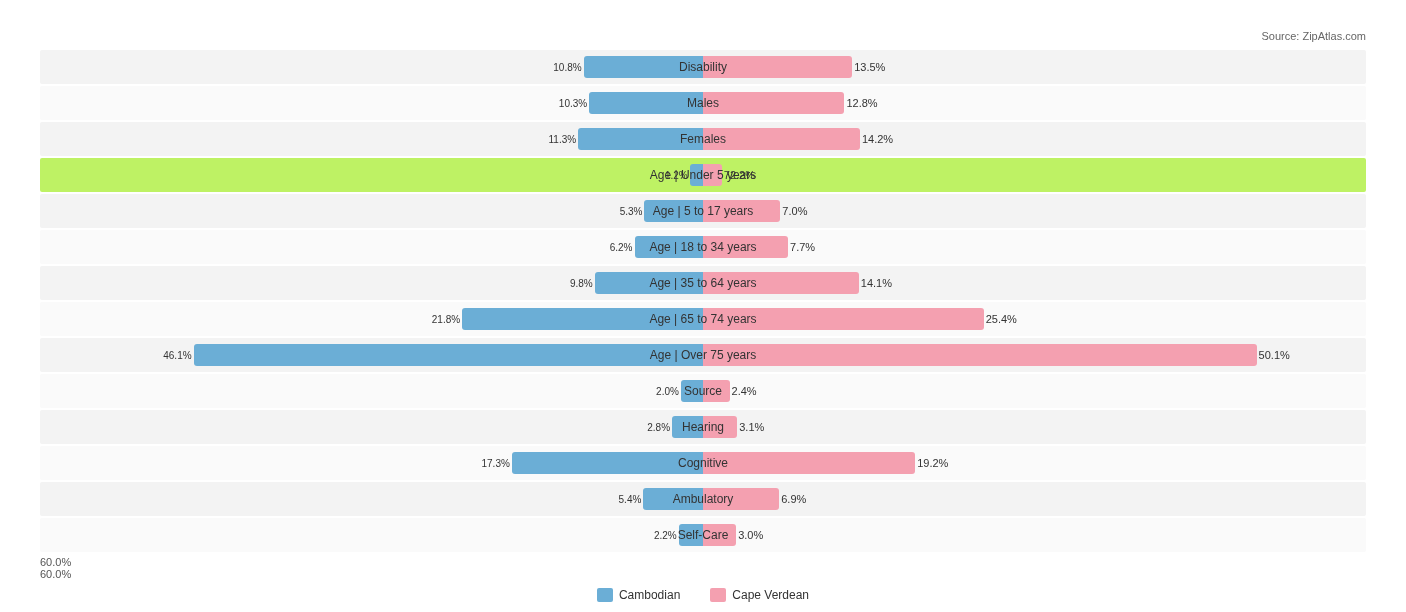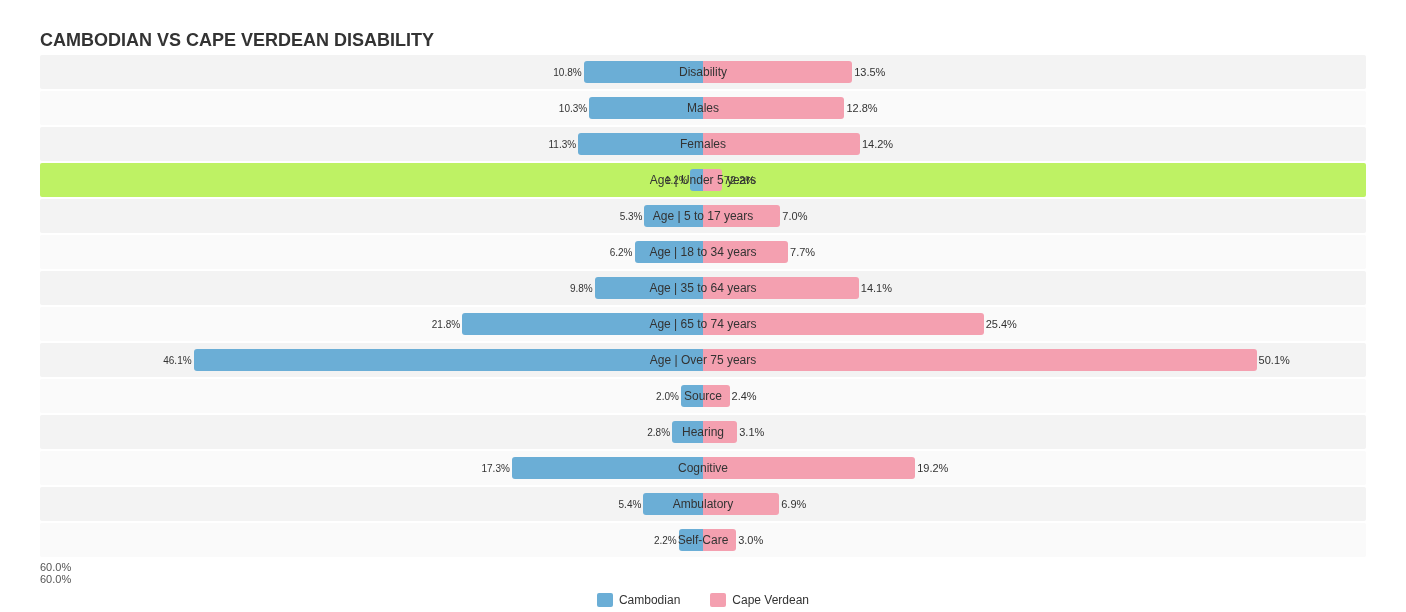--- a/index.html
+++ b/index.html
@@ -123,21 +123,21 @@
       color: #555;
       margin-top: 4px;
       padding: 0 0px;
       flex-direction: column;
     }
   </style>
 </head>
 <body>
 
 <div class="chart-container">
-  <div class="chart-title">CAMBODIAN VS CAPE VERDEAN DISABILITY</div>
+  <div class="source-text">Source: ZipAtlas.com</div>
   <div class="chart-area" id="chart-area">
 
   <div class="bar-row" style="background: rgb(243, 243, 243);">
     <div class="bars-container">
       <div class="bar-left" style="width: 9.000000000000002%;"></div>
       <div class="bar-right" style="width: 11.25%;"></div>
       <div class="center-label">Disability</div>
       <div class="value-left" style="right: calc(50% + 9.000000000000002% + 2px);">10.8%</div>
       <div class="value-right" style="left: calc(50% + 11.25% + 2px);">13.5%</div>
     </div>

